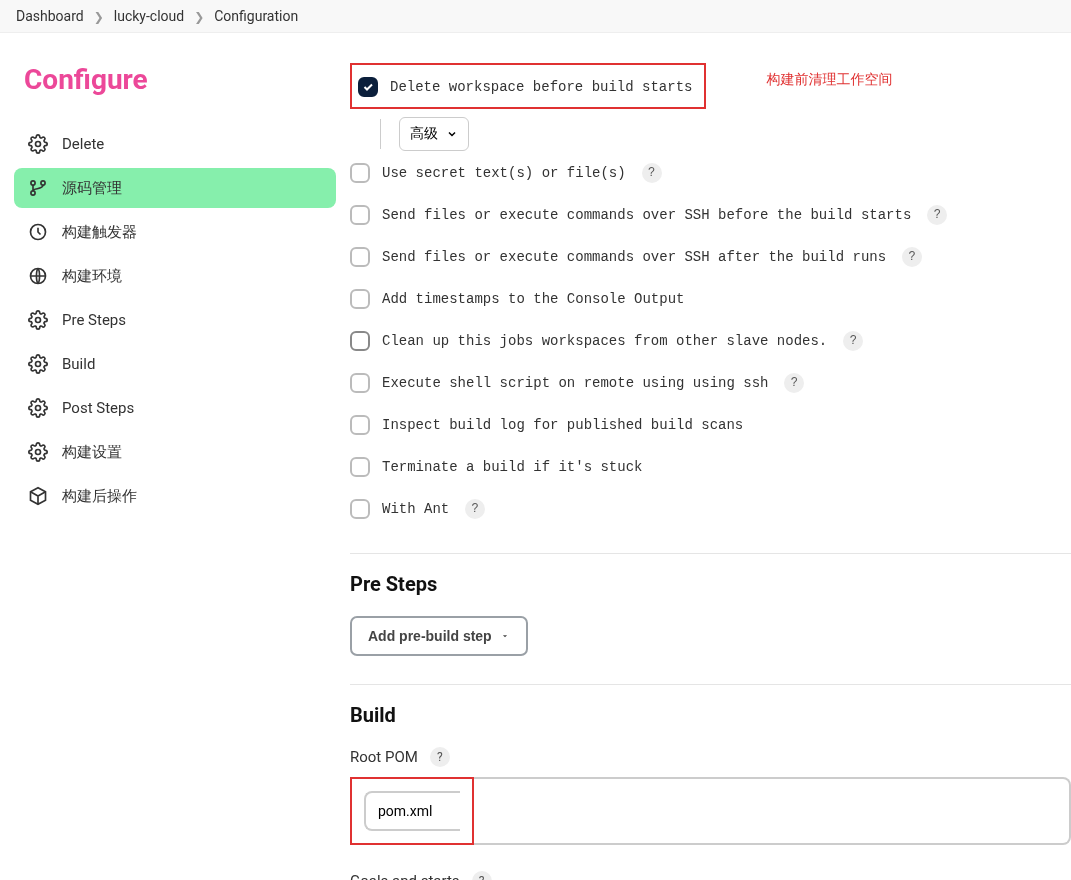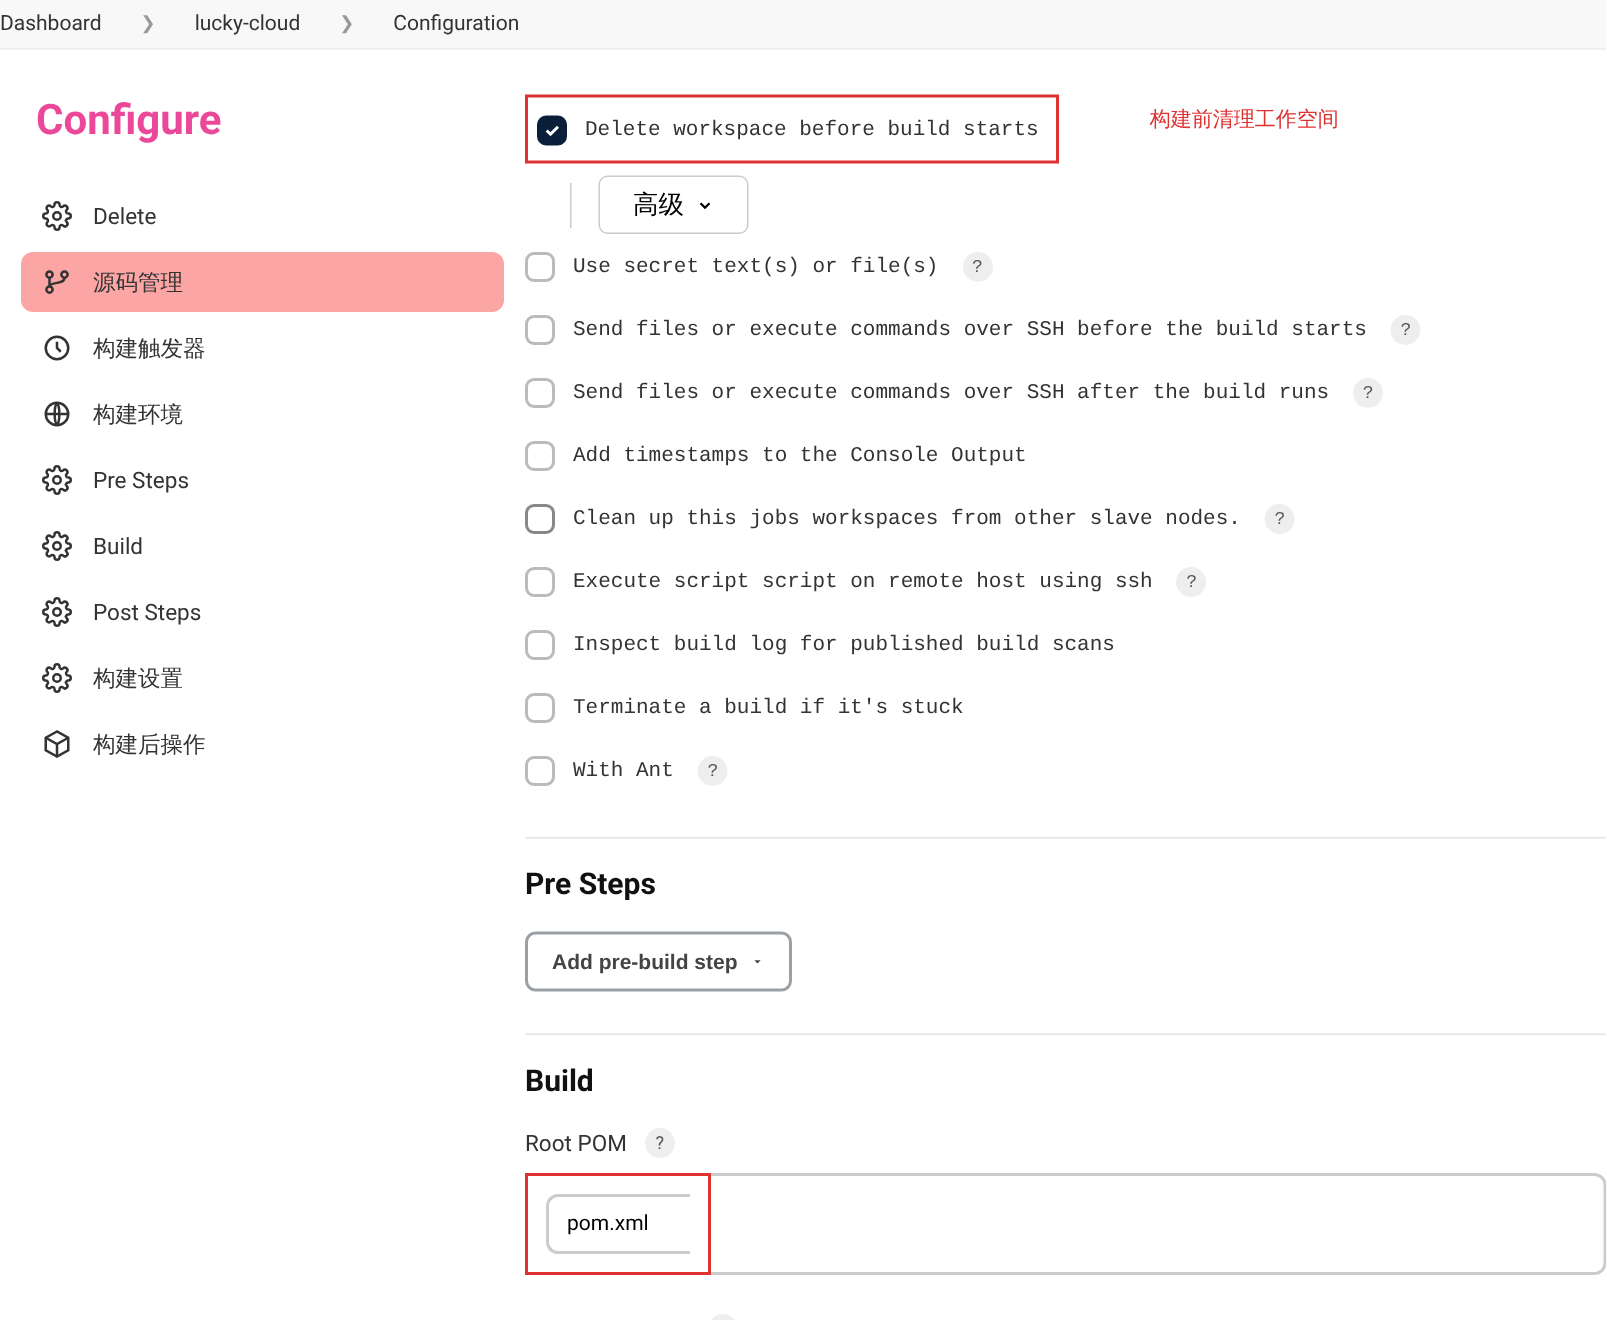--- a/index.html
+++ b/index.html
@@ -5,23 +5,23 @@
   * { box-sizing: border-box; margin: 0; padding: 0; }
   body {
     font-family: -apple-system, BlinkMacSystemFont, "Segoe UI", Roboto, sans-serif;
     font-size: 14px;
     color: #333;
     background: #fff;
     width: 1071px;
   }
   .breadcrumb {
     display: flex;
-    align-items: flex-start;
-    gap: 26px;
-    padding: 8px 0;
+    align-items: flex-end;
+    gap: 10px;
+    padding: 8px 16px;
     background: #f8f8f8;
     border-bottom: 1px solid #eee;
     font-size: 14px;
     color: #333;
   }
   .breadcrumb .chev { color: #999; font-size: 12px; }
   .breadcrumb a { color: #333; text-decoration: none; }
   .page {
     display: flex;
   }
@@ -40,21 +40,21 @@
     align-items: center;
     gap: 14px;
     padding: 10px 14px;
     border-radius: 8px;
     color: #333;
     cursor: pointer;
     font-size: 15px;
     margin-bottom: 4px;
   }
   .side-item.active {
-    background: #fca5a5;
+    background: #86efac;
     font-weight: 500;
   }
   .side-item .ico {
     width: 20px;
     height: 20px;
     display: flex;
     align-items: center;
     justify-content: center;
     color: #333;
   }
@@ -96,22 +96,22 @@
   .vline {
     width: 1px;
     height: 30px;
     background: #ccc;
     margin-right: 18px;
   }
   .advanced-btn {
     border: 1px solid #ccc;
     background: #fff;
     border-radius: 6px;
-    padding: 7px 22px;
-    font-size: 17px;
+    padding: 7px 10px;
+    font-size: 14px;
     display: inline-flex;
     align-items: center;
     gap: 8px;
     cursor: pointer;
   }
   .checkbox {
     width: 20px;
     height: 20px;
     border: 2px solid #bbb;
     border-radius: 6px;
@@ -395,21 +395,21 @@
     </div>
 
     <div class="chk-row">
       <span class="checkbox grey"></span>
       <span>Clean up this jobs workspaces from other slave nodes.</span>
       <span class="help">?</span>
     </div>
 
     <div class="chk-row">
       <span class="checkbox"></span>
-      <span>Execute script script on remote host using ssh</span>
+      <span>Execute shell script on remote using using ssh</span>
       <span class="help">?</span>
     </div>
 
     <div class="chk-row">
       <span class="checkbox"></span>
       <span>Inspect build log for published build scans</span>
     </div>
 
     <div class="chk-row">
       <span class="checkbox"></span>

